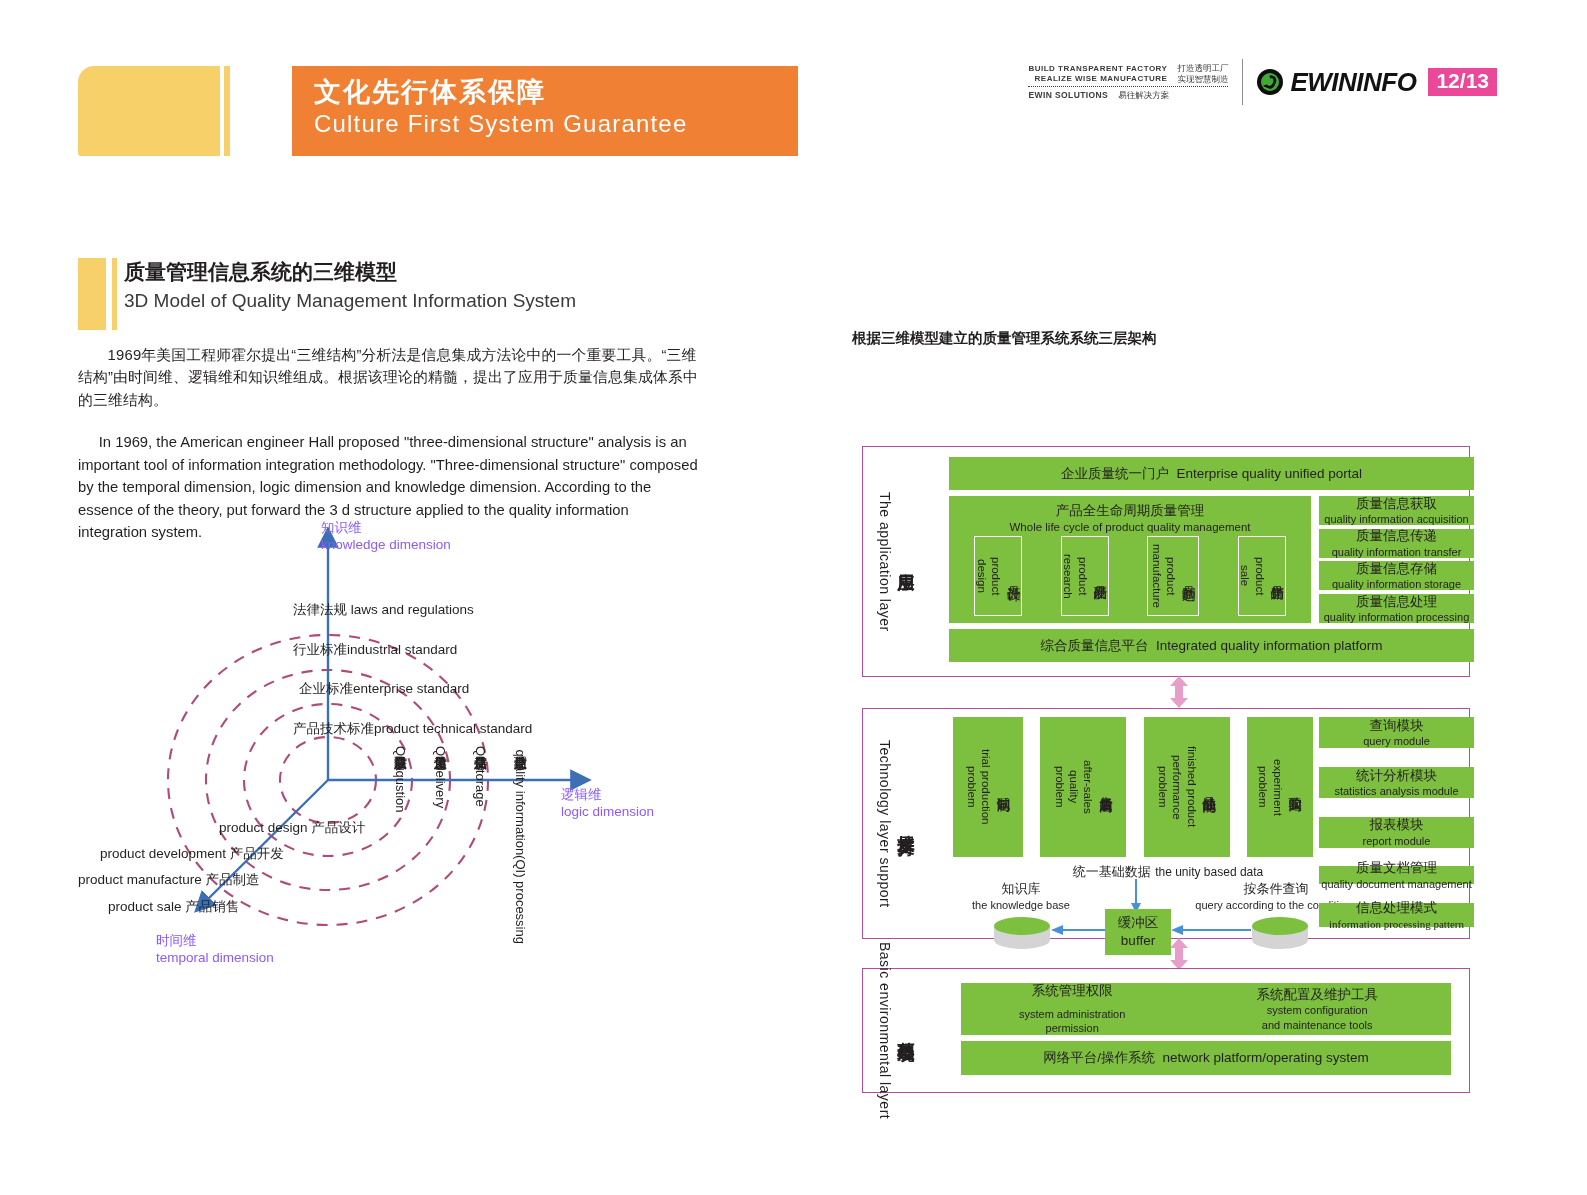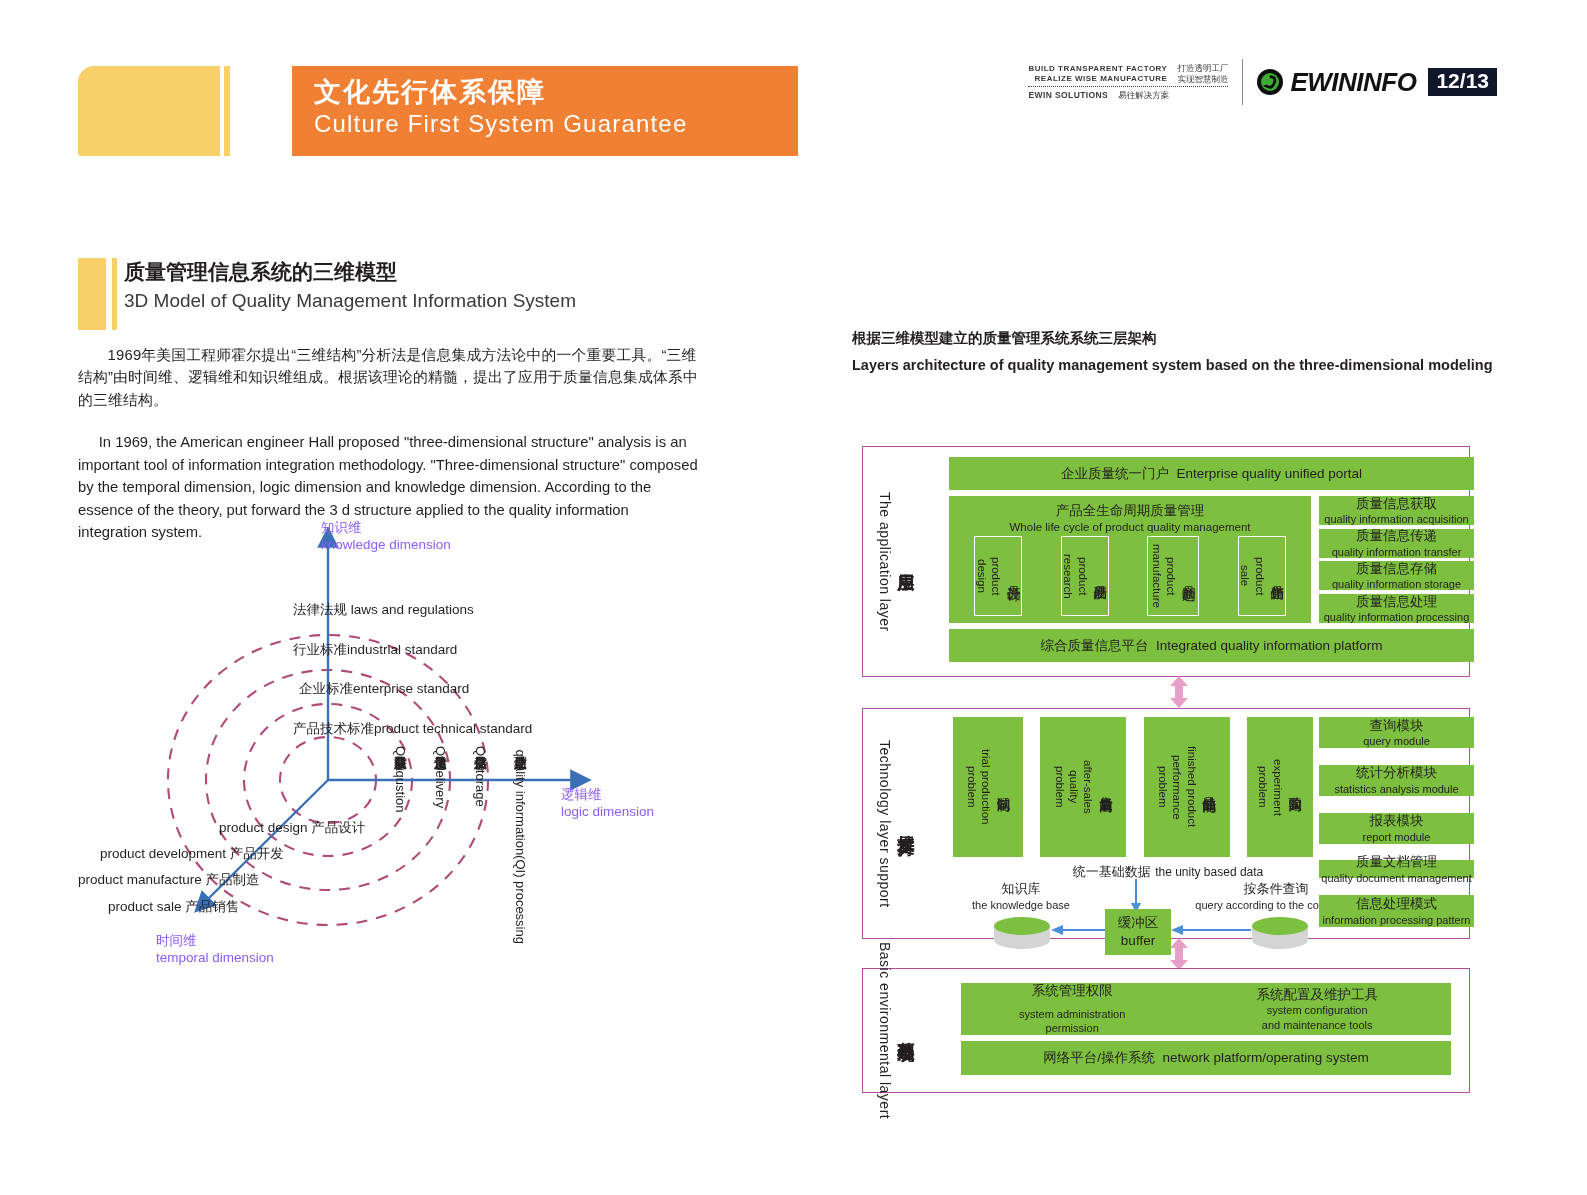--- a/index.html
+++ b/index.html
@@ -52,21 +52,21 @@
     content:""; position:absolute; left:4px; top:4px; width:18px; height:18px;
     border-radius:50%; background:#3faa35;
   }
   #logo-circle .swirl {
     position:absolute; left:8px; top:6px; width:11px; height:14px;
     border:3px solid #0d0d0d; border-radius:50% 50% 50% 0;
     border-left-color:transparent; transform:rotate(25deg); z-index:2;
   }
   #logo-text { font-size:26px; font-weight:bold; font-style:italic; letter-spacing:-0.5px; color:#121212; }
   #page-badge {
-    background:#0f172a; color:#ffffff; font-size:21px; font-weight:bold;
+    background:#ec4899; color:#ffffff; font-size:21px; font-weight:bold;
     padding:1px 8px 3px 8px; margin-left:12px; line-height:1.1;
   }
 
   
   #left-col { position:absolute; left:78px; top:258px; width:620px; }
   #lt-head { position:relative; padding-left:46px; min-height:72px; }
   #lt-bar-a { position:absolute; left:0; top:0; width:28px; height:72px; background:#f8d06a; }
   #lt-bar-b { position:absolute; left:34px; top:0; width:5px; height:72px; background:#f8d06a; }
   #lt-cn { font-size:21px; font-weight:bold; color:#231f20; line-height:1.35; }
   #lt-en { font-size:19px; color:#3a3a3a; line-height:1.4; margin-top:2px; }
@@ -233,21 +233,20 @@
   <div class="dg-label" style="left:30px;  top:378px;">product sale 产品销售</div>
 
   <div class="dg-vert" style="left:313px; top:226px;">质量信息获取QI aqustion</div>
   <div class="dg-vert" style="left:353px; top:226px;">质量信息传递QI delivery</div>
   <div class="dg-vert" style="left:393px; top:226px;">质量信息存储QI storage</div>
   <div class="dg-vert" style="left:433px; top:226px;">质量信息处理 quality information(QI) processing</div>
 </div>
 
 <div id="right-col">
   <div class="rt-sub-cn">根据三维模型建立的质量管理系统系统三层架构</div>
-  <div class="rt-sub-en">Layers architecture of quality management system based on the three-dimensional modeling</div>
 </div>
 
 <div class="layer" style="left:862px; top:446px; width:608px; height:231px;">
   <div class="layer-title" style="width:68px;">
     <span class="lt-en-v">The application layer</span>
     <span class="lt-cn-v">应用层</span>
   </div>
   <div style="position:relative; flex:1; padding:8px 10px 8px 0;">
 
     <div class="gbox" style="position:absolute; left:18px; top:10px; width:525px; height:33px;">
@@ -390,33 +389,33 @@
     <svg style="position:absolute; left:240px; top:214px;" width="80" height="14">
       <line x1="80" y1="7" x2="12" y2="7" stroke="#4a90d9" stroke-width="2"></line>
       <polygon points="0,7 12,2 12,12" fill="#4a90d9"></polygon>
     </svg>
 
     <div style="position:absolute; left:388px; top:8px; width:155px; height:210px; display:flex; flex-direction:column; justify-content:space-between;">
       <div class="gbox" style="height:31px;">
         <div class="g-cn">查询模块</div>
         <div class="g-en">query module</div>
       </div>
-      <div class="gbox" style="height:31px;">
+      <div class="gbox" style="height:31px;justify-content:space-between;">
         <div class="g-cn">统计分析模块</div>
         <div class="g-en">statistics analysis module</div>
       </div>
       <div class="gbox" style="height:31px;">
         <div class="g-cn">报表模块</div>
         <div class="g-en">report module</div>
       </div>
       <div class="gbox" style="height:18px;">
         <div class="g-cn">质量文档管理</div>
         <div class="g-en">quality document management</div>
       </div>
-      <div class="gbox" style="height:32px;">
+      <div class="gbox" style="height:24px;font-family:Liberation Serif, serif;">
         <div class="g-cn">信息处理模式</div>
         <div class="g-en">information processing pattern</div>
       </div>
     </div>
   </div>
 </div>
 
 <svg class="vert-arrow" style="left:1168px; top:938px;" height="32" viewBox="0 0 22 32">
   <polygon points="11,0 20,10 15,10 15,22 20,22 11,32 2,22 7,22 7,10 2,10" fill="#e79ec8"></polygon>
 </svg>

